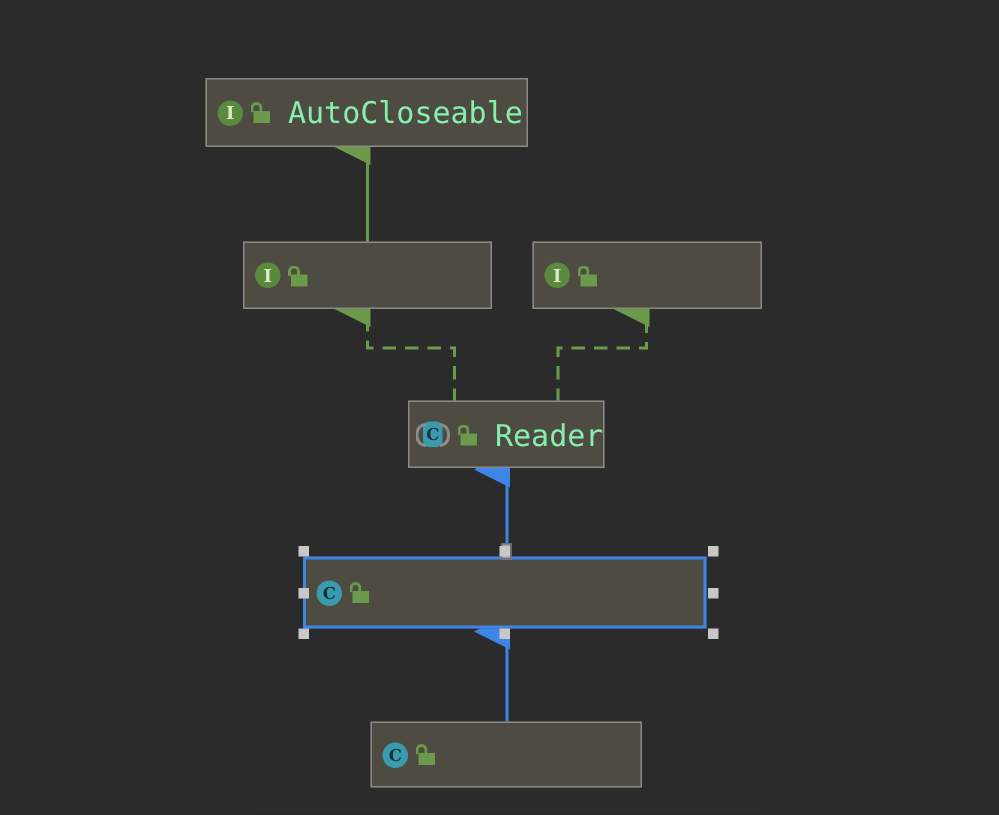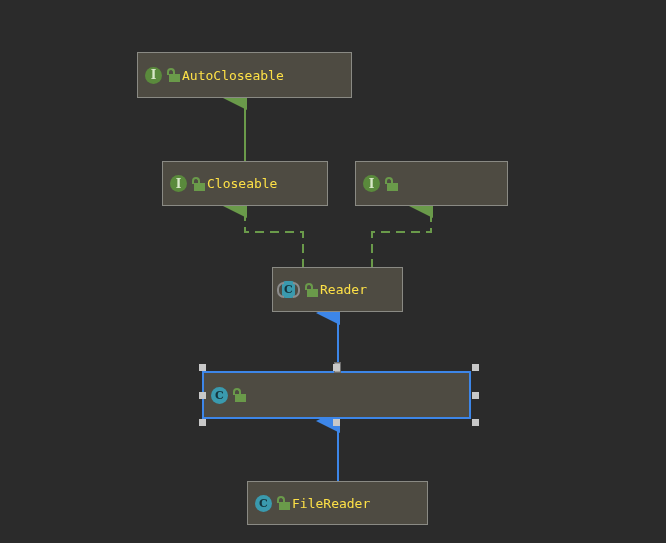--- a/index.html
+++ b/index.html
@@ -31,24 +31,24 @@
     display: flex;
     align-items: center;
     padding-left: 7px;
     white-space: nowrap;
     overflow: hidden;
   }
   .node.selected {
     border: 2px solid #3d86e8;
   }
   .node-label {
-    color: #fde047;
-    font-size: 13px;
-    line-height: 1;
-    margin-left: 2px;
+    color: #86efac;
+    font-size: 20px;
+    line-height: 1;
+    margin-left: 12px;
     letter-spacing: 0px;
   }
   
   .icon-wrap {
     display: flex;
     align-items: center;
     flex: 0 0 auto;
   }
   .ico-iface {
     width: 17px; height: 17px;
@@ -185,21 +185,20 @@
   </div>
 
   <div class="node" style="left:162px; top:161px; width:166px; height:45px;">
     <span class="icon-wrap">
       <span class="ico-iface">I</span>
     </span>
     <span class="icon-wrap ico-lock">
       <span class="shackle"></span>
         <span class="body"></span>
     </span>
-    <span class="node-label">Closeable</span>
   </div>
 
   <div class="node" style="left:355px; top:161px; width:153px; height:45px;">
     <span class="icon-wrap">
       <span class="ico-iface">I</span>
     </span>
     <span class="icon-wrap ico-lock">
       <span class="shackle"></span>
         <span class="body"></span>
     </span>
@@ -240,16 +239,15 @@
   <div class="handle" style="left:472px; top:419px;"></div>
 
   <div class="node" style="left:247px; top:481px; width:181px; height:44px;">
     <span class="icon-wrap">
       <span class="ico-class">C</span>
     </span>
     <span class="icon-wrap ico-lock">
       <span class="shackle"></span>
         <span class="body"></span>
     </span>
-    <span class="node-label">FileReader</span>
   </div>
 
 </div>
 
 </body></html>

